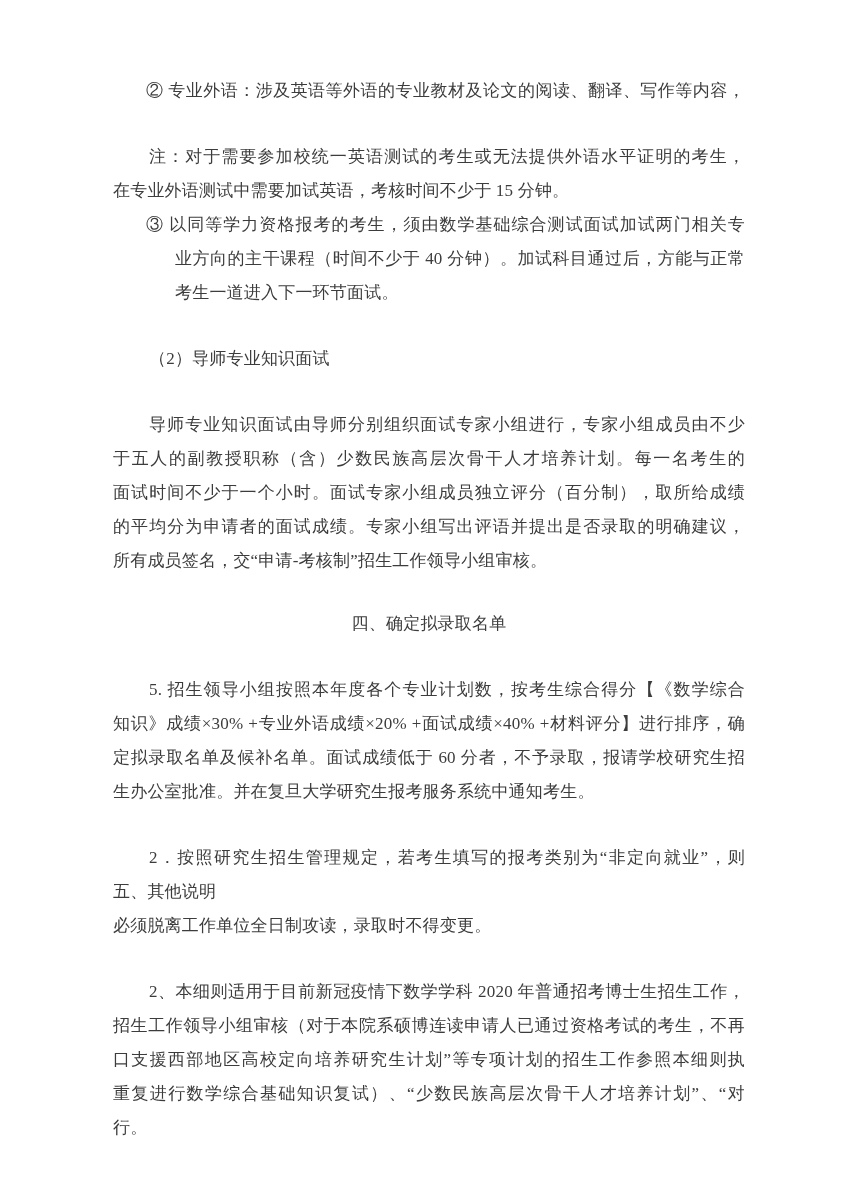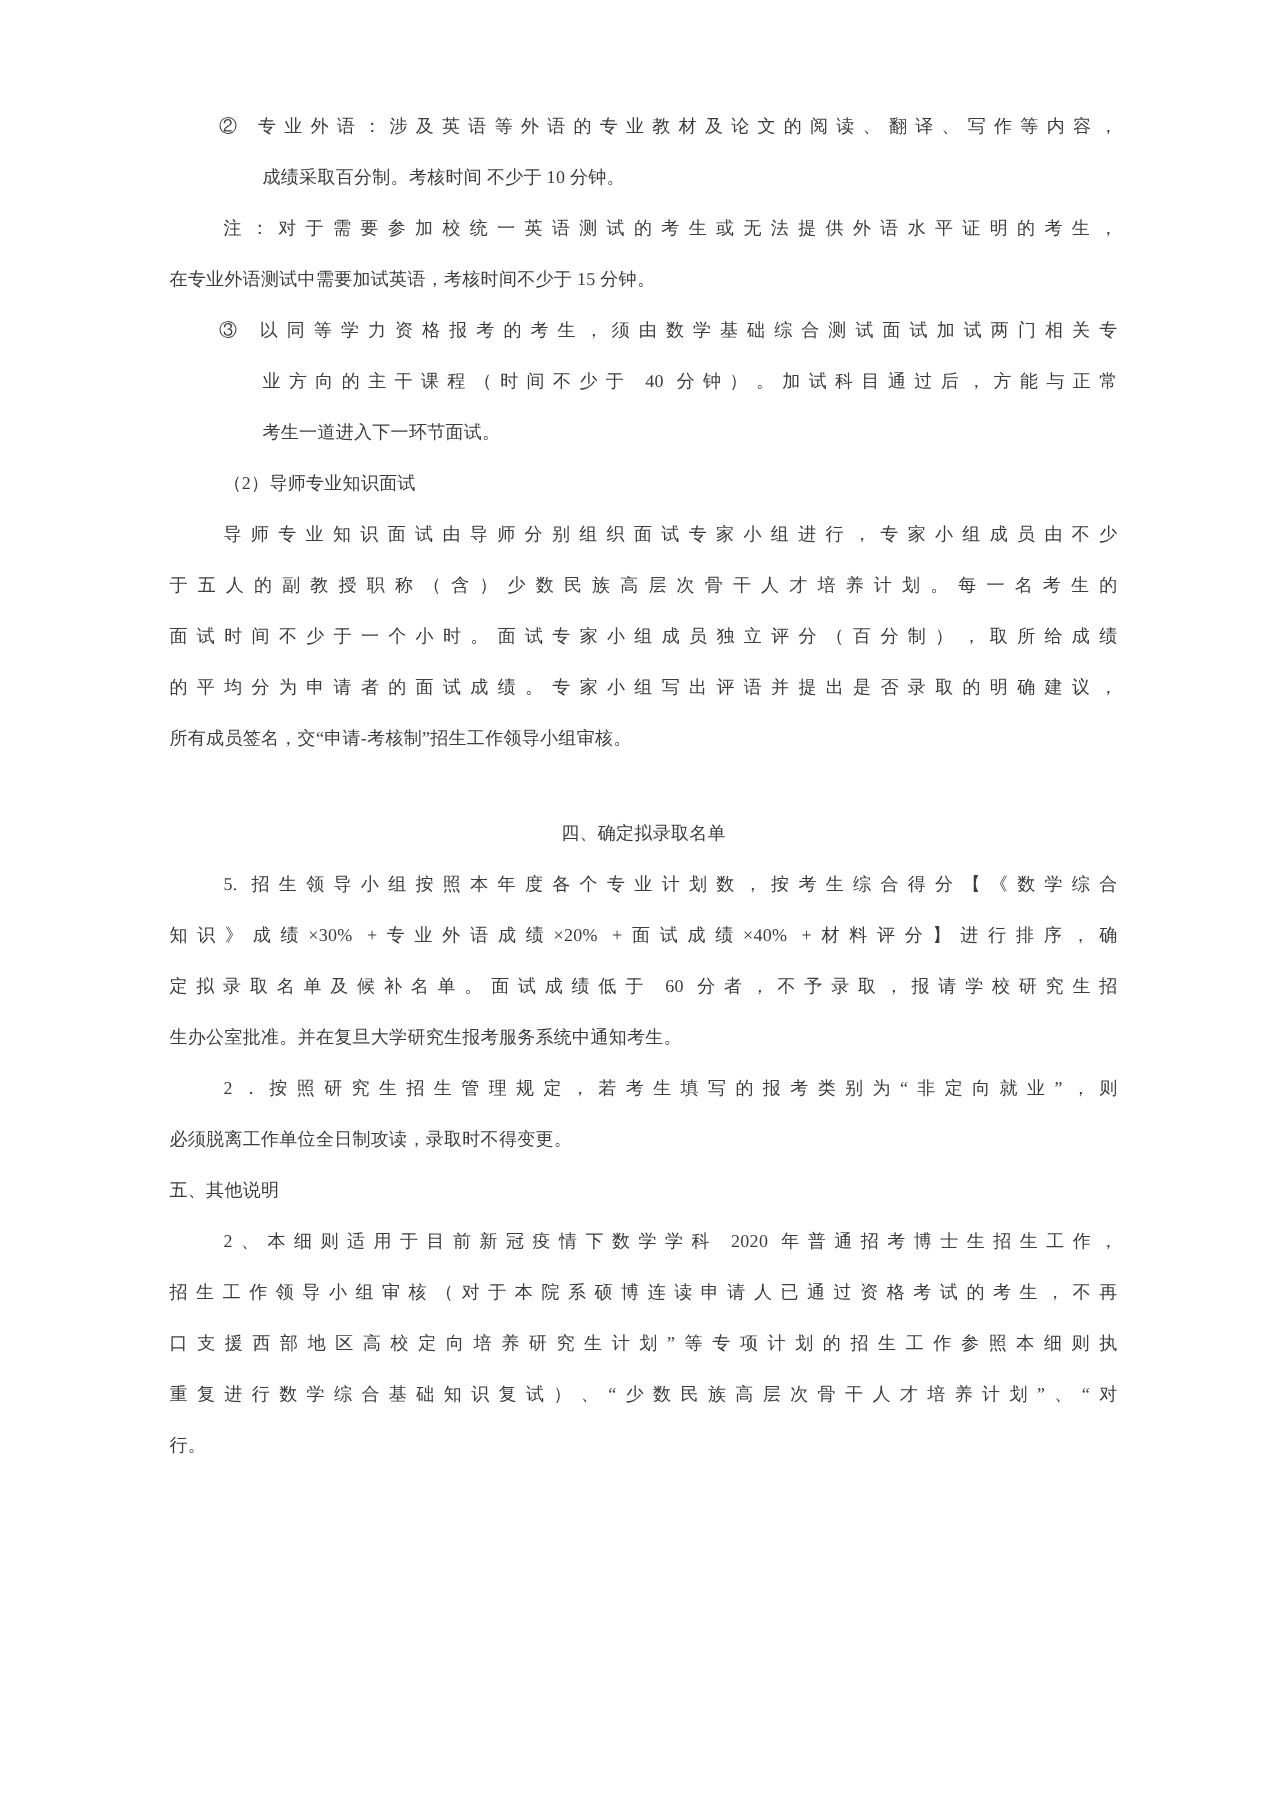--- a/index.html
+++ b/index.html
@@ -14,44 +14,43 @@
     font-family: "Liberation Serif", "DejaVu Serif", serif;
     color: #3c3c3c;
   }
   .doc {
     padding: 74px 0 0 113px;
     width: 745px; 
   }
   .ln {
     width: 632px;
     min-height: 34px;
-    line-height: 20px;
-    font-size: 12px;
+    line-height: 34px;
+    font-size: 17px;
     letter-spacing: 0.2px;
     white-space: normal;
   }
   
   .fill {
     text-align: justify;
     text-align-last: justify;
   }
   .i-marker { padding-left: 33px; }  
   .i-hang   { padding-left: 62px; }  
-  .i-first  { padding-left: 36px; }  
+  .i-first  { padding-left: 36px; margin-top: 32px; }  
   .hd { font-weight: normal; }
   .gap { margin-top: 29px; text-align: center; }
 </style>
 </head>
 <body>
 
 <div class="page">
   <main class="doc">
 
     <div class="ln fill i-marker">② 专业外语：涉及英语等外语的专业教材及论文的阅读、翻译、写作等内容，</div>
-    <div class="ln i-hang">成绩采取百分制。考核时间 不少于 10 分钟。</div>
 
     <div class="ln fill i-first">注：对于需要参加校统一英语测试的考生或无法提供外语水平证明的考生，</div>
     <div class="ln">在专业外语测试中需要加试英语，考核时间不少于 15 分钟。</div>
 
     <div class="ln fill i-marker">③ 以同等学力资格报考的考生，须由数学基础综合测试面试加试两门相关专</div>
     <div class="ln fill i-hang">业方向的主干课程（时间不少于 40 分钟）。加试科目通过后，方能与正常</div>
     <div class="ln i-hang">考生一道进入下一环节面试。</div>
 
     <div class="ln hd i-first">（2）导师专业知识面试</div>
 
@@ -62,23 +61,23 @@
     <div class="ln">所有成员签名，交“申请-考核制”招生工作领导小组审核。</div>
 
     <div class="ln hd gap">四、确定拟录取名单</div>
 
     <div class="ln fill i-first">5. 招生领导小组按照本年度各个专业计划数，按考生综合得分【《数学综合</div>
     <div class="ln fill">知识》成绩×30% +专业外语成绩×20% +面试成绩×40% +材料评分】进行排序，确</div>
     <div class="ln fill">定拟录取名单及候补名单。面试成绩低于 60 分者，不予录取，报请学校研究生招</div>
     <div class="ln">生办公室批准。并在复旦大学研究生报考服务系统中通知考生。</div>
 
     <div class="ln fill i-first">2．按照研究生招生管理规定，若考生填写的报考类别为“非定向就业”，则</div>
+    <div class="ln hd">五、其他说明</div>
+
     <div class="ln">必须脱离工作单位全日制攻读，录取时不得变更。</div>
-
-    <div class="ln hd">五、其他说明</div>
 
 
     <div class="ln fill i-first">2、本细则适用于目前新冠疫情下数学学科 2020 年普通招考博士生招生工作，</div>
     <div class="ln fill">招生工作领导小组审核（对于本院系硕博连读申请人已通过资格考试的考生，不再</div>
     <div class="ln fill">口支援西部地区高校定向培养研究生计划”等专项计划的招生工作参照本细则执</div>
     <div class="ln fill">重复进行数学综合基础知识复试）、“少数民族高层次骨干人才培养计划”、“对</div>
     <div class="ln">行。</div>
 
   </main>
 </div>

